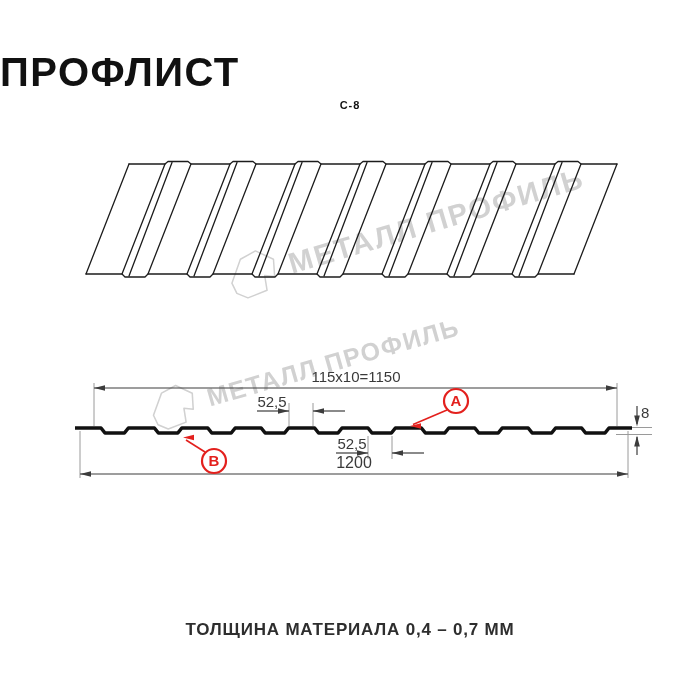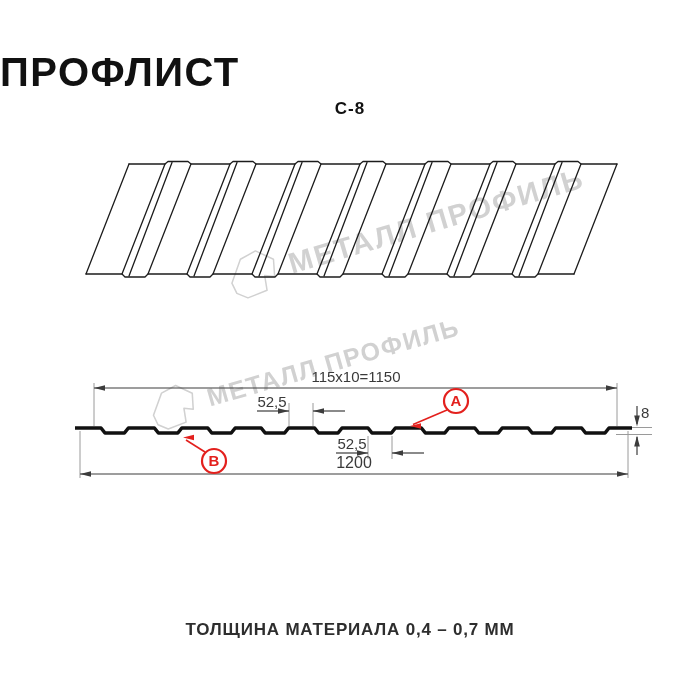--- a/index.html
+++ b/index.html
@@ -6,21 +6,21 @@
   body{
     width:700px;height:700px;position:relative;overflow:hidden;
     background:#ffffff;font-family:"Liberation Sans","DejaVu Sans",sans-serif;
   }
   .page-title{
     position:absolute;top:50px;left:0;width:700px;
     font-size:40px;font-weight:800;letter-spacing:1.5px;color:#111;margin:0;
   }
   .profile-code{
     position:absolute;top:99px;left:0;width:700px;text-align:center;
-    font-size:17px;font-weight:700;letter-spacing:1px;color:#111;
+    font-size:11px;font-weight:700;letter-spacing:1px;color:#111;
   }
   .footer-note{
     position:absolute;top:620px;left:0;width:700px;text-align:center;
     font-size:17px;font-weight:700;letter-spacing:.8px;color:#2e2e2e;
   }
   .wm{
     position:absolute;display:flex;align-items:center;gap:10px;
     color:#c9c9c9;font-weight:700;white-space:nowrap;
     transform-origin:left center;opacity:.85;z-index:0;
   }

